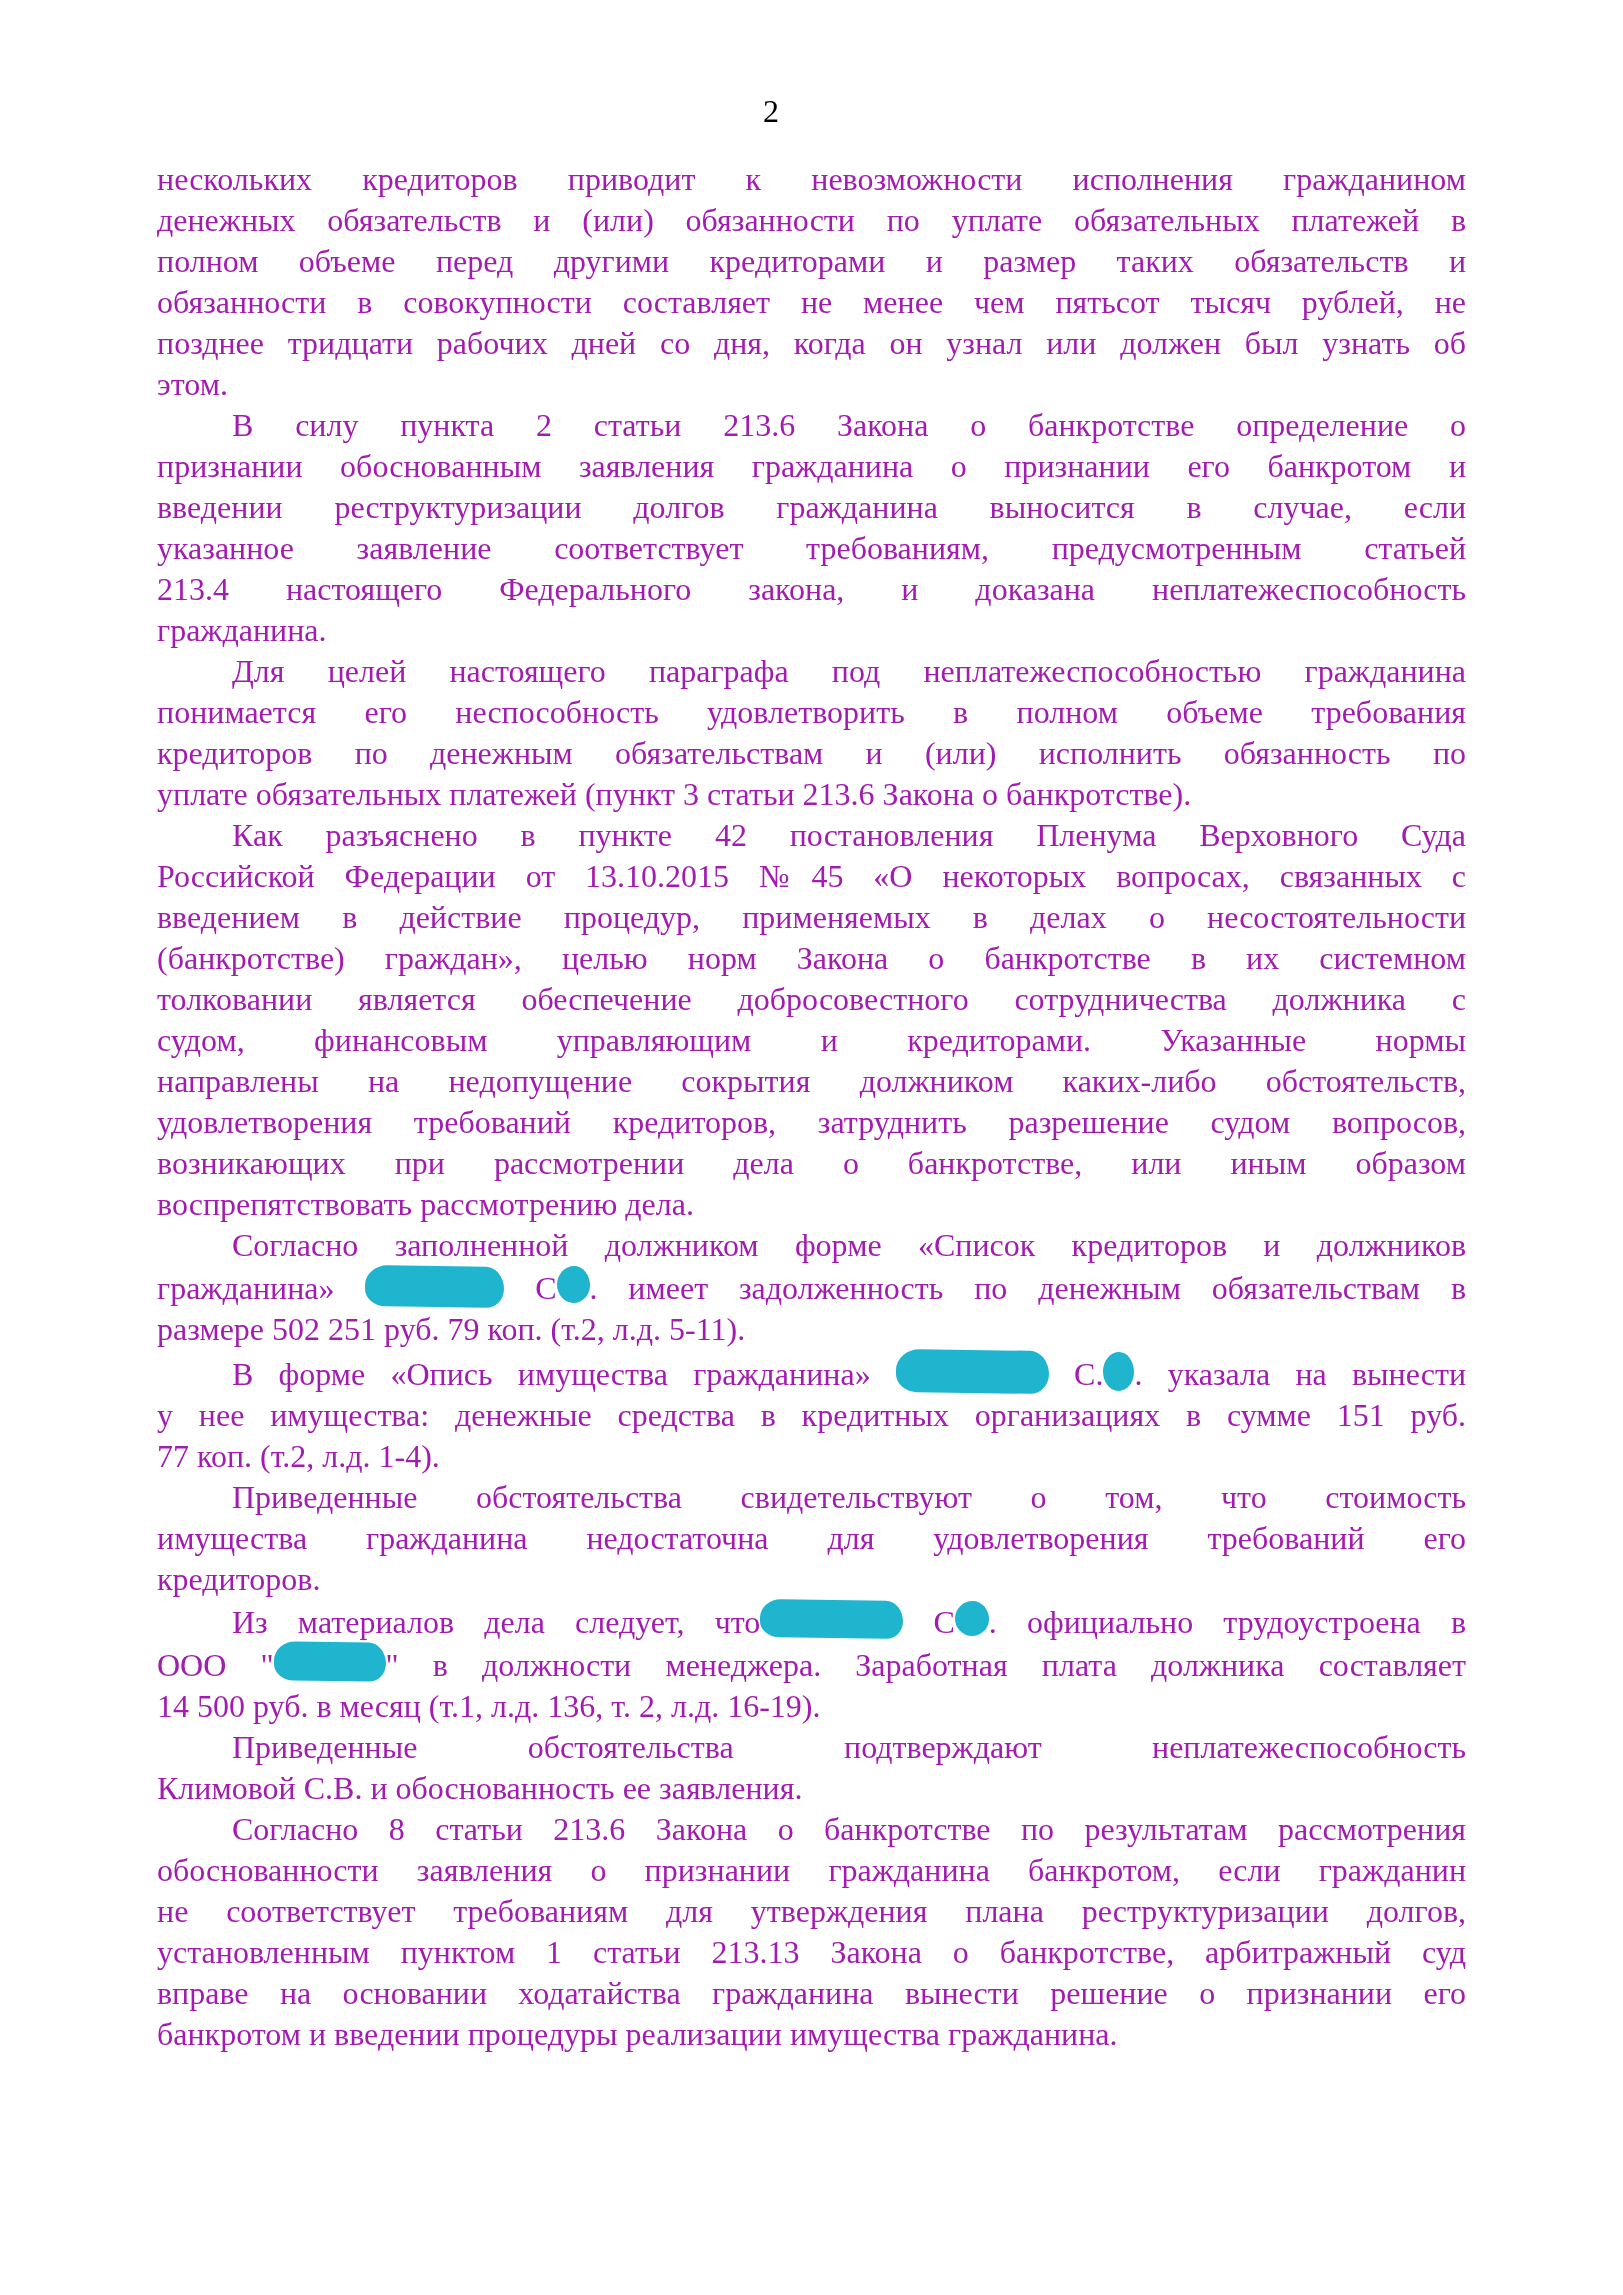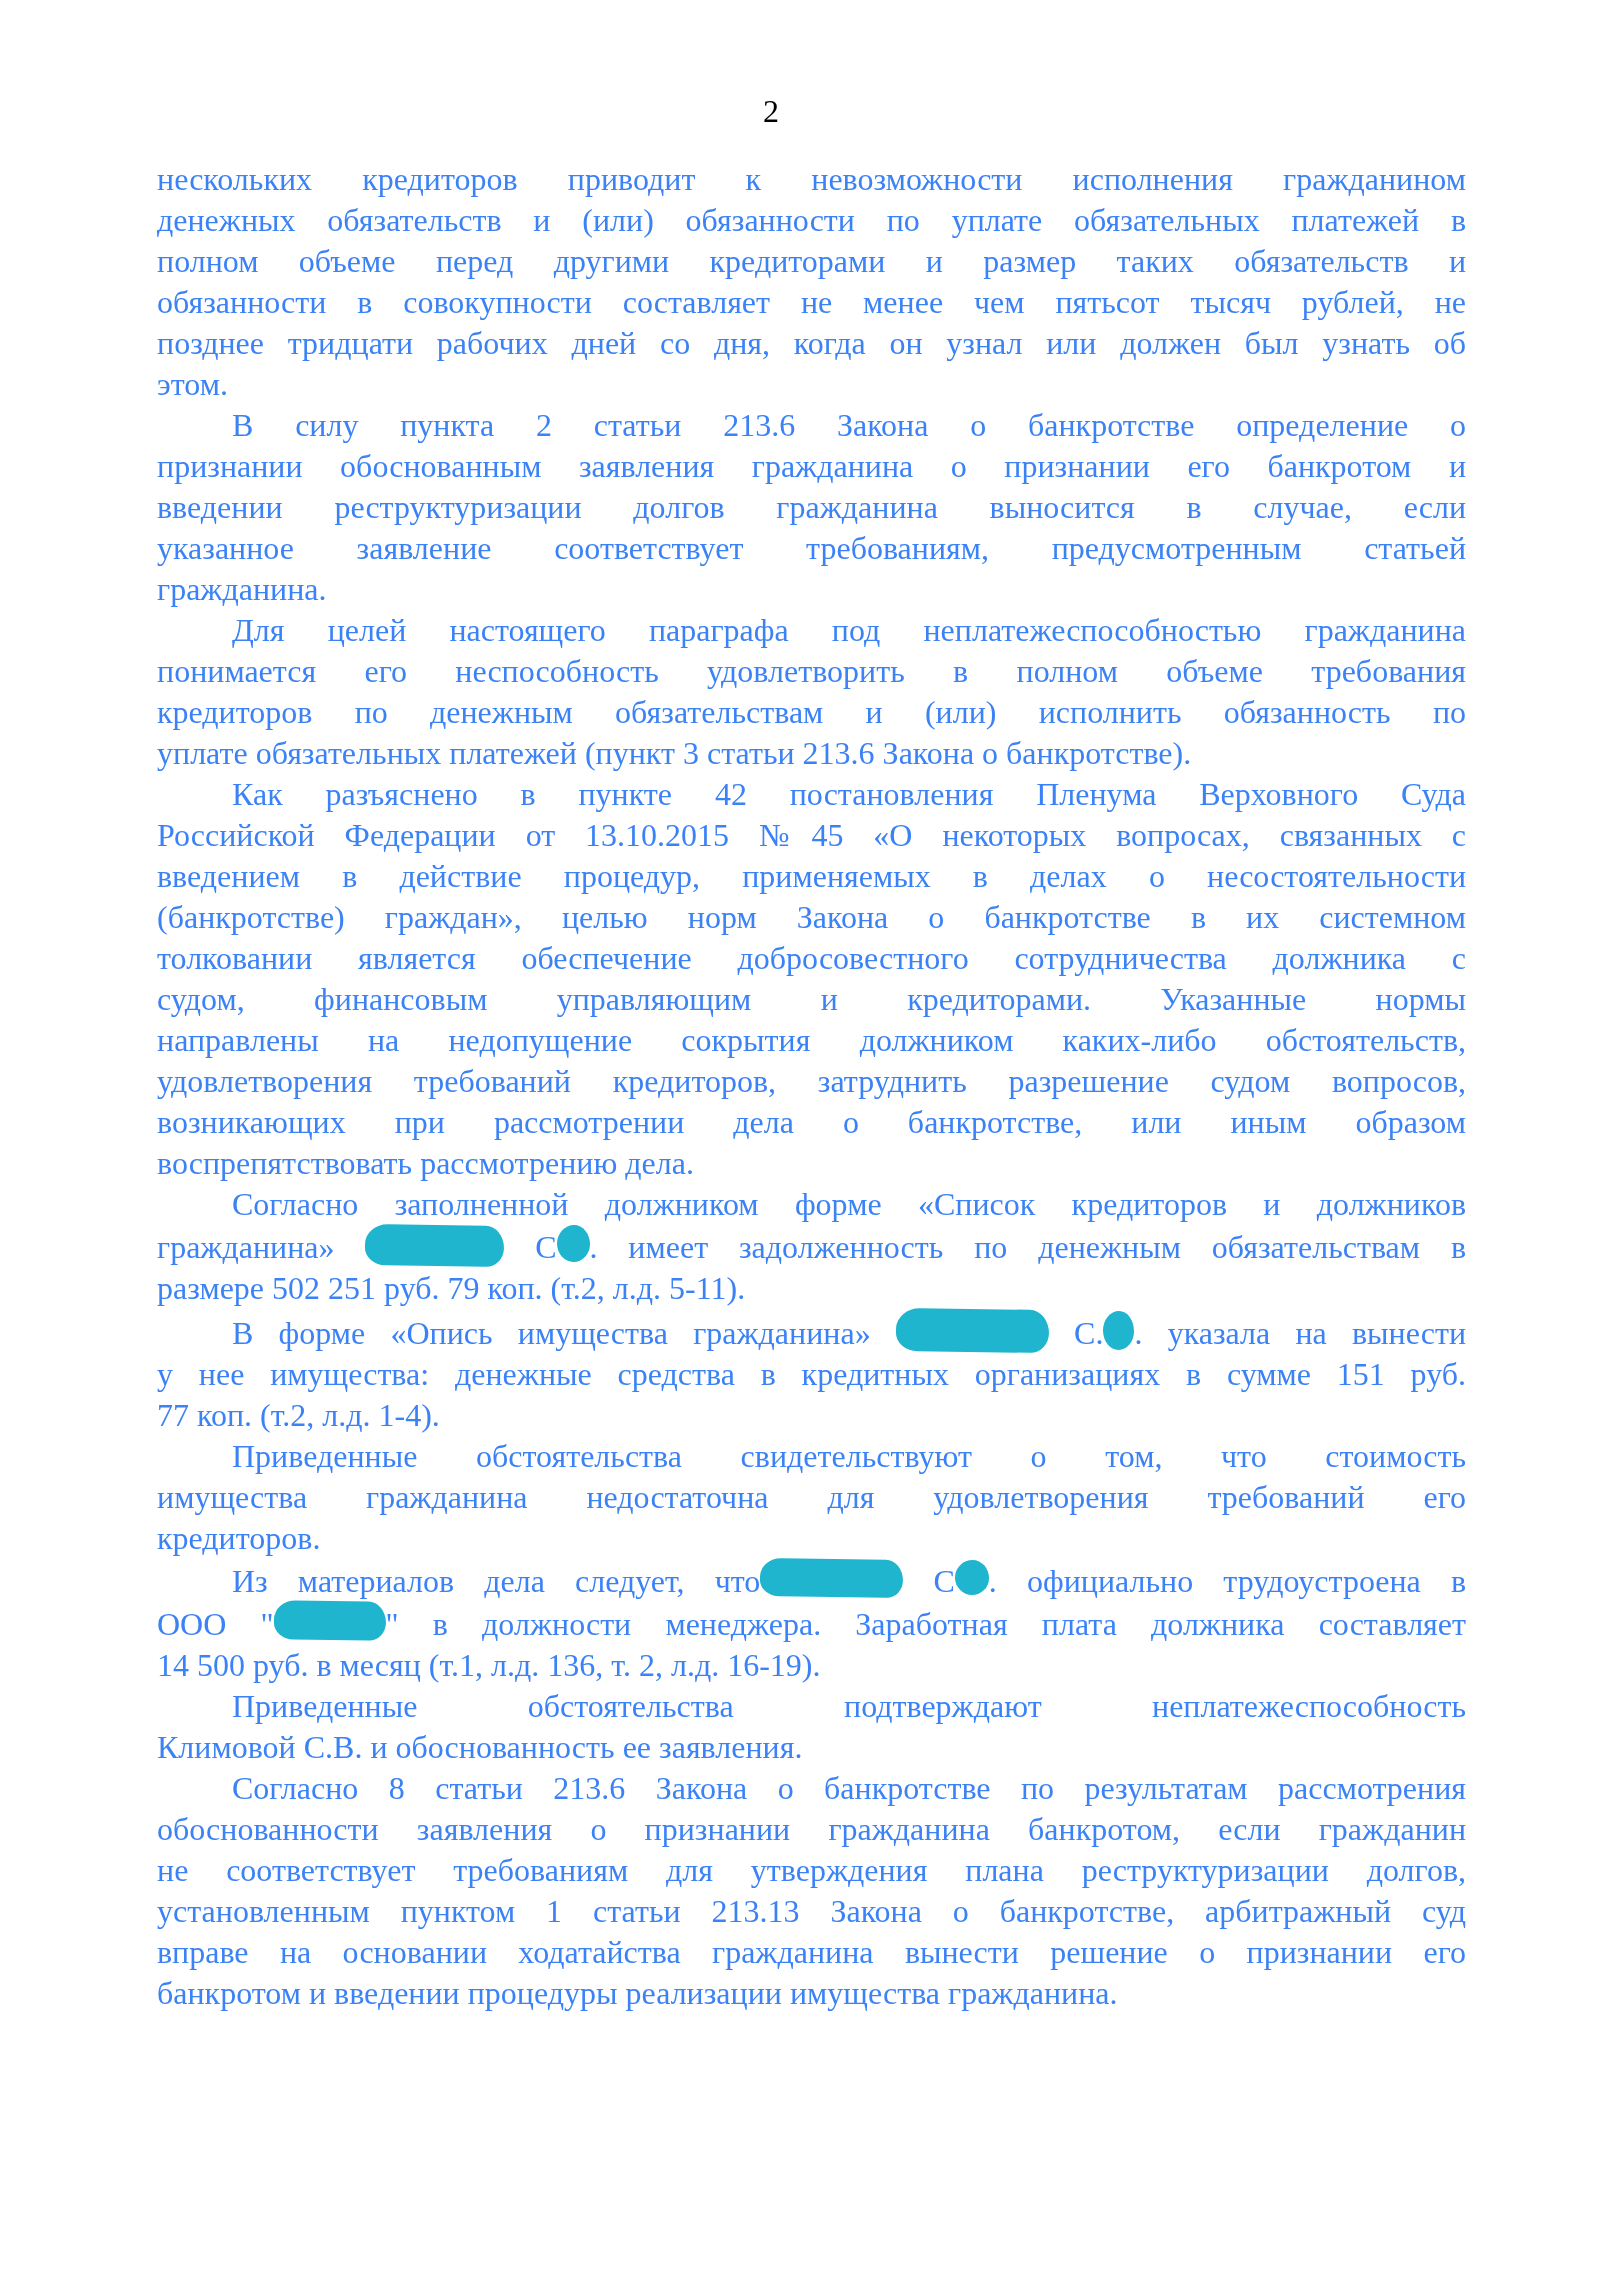--- a/index.html
+++ b/index.html
@@ -24,21 +24,21 @@
     line-height: 1.1;
     color: #000000;
   }
   .body-text {
     position: absolute;
     top: 159px;
     left: 157px;
     width: 1309px;
     font-size: 32px;
     line-height: 41px;
-    color: #3b82f6;
+    color: #a21caf;
   }
   .para {
     margin: 0;
     padding: 0;
   }
   .line {
     text-align: justify;
     text-align-last: left;
     white-space: normal;
   }
@@ -72,20 +72,21 @@
         <div class="line just"><span>полном объеме перед другими кредиторами и размер таких обязательств и</span></div>
         <div class="line just"><span>обязанности в совокупности составляет не менее чем пятьсот тысяч рублей, не</span></div>
         <div class="line just"><span>позднее тридцати рабочих дней со дня, когда он узнал или должен был узнать об</span></div>
         <div class="line"><span>этом.</span></div>
       </div>
       <div class="para">
         <div class="line just ind"><span>В силу пункта 2 статьи 213.6 Закона о банкротстве определение о</span></div>
         <div class="line just"><span>признании обоснованным заявления гражданина о признании его банкротом и</span></div>
         <div class="line just"><span>введении реструктуризации долгов гражданина выносится в случае, если</span></div>
         <div class="line just"><span>указанное заявление соответствует требованиям, предусмотренным статьей</span></div>
+        <div class="line just"><span>213.4 настоящего Федерального закона, и доказана неплатежеспособность</span></div>
         <div class="line"><span>гражданина.</span></div>
       </div>
       <div class="para">
         <div class="line just ind"><span>Для целей настоящего параграфа под неплатежеспособностью гражданина</span></div>
         <div class="line just"><span>понимается его неспособность удовлетворить в полном объеме требования</span></div>
         <div class="line just"><span>кредиторов по денежным обязательствам и (или) исполнить обязанность по</span></div>
         <div class="line"><span>уплате обязательных платежей (пункт 3 статьи 213.6 Закона о банкротстве).</span></div>
       </div>
       <div class="para">
         <div class="line just ind"><span>Как разъяснено в пункте 42 постановления Пленума Верховного Суда</span></div>

